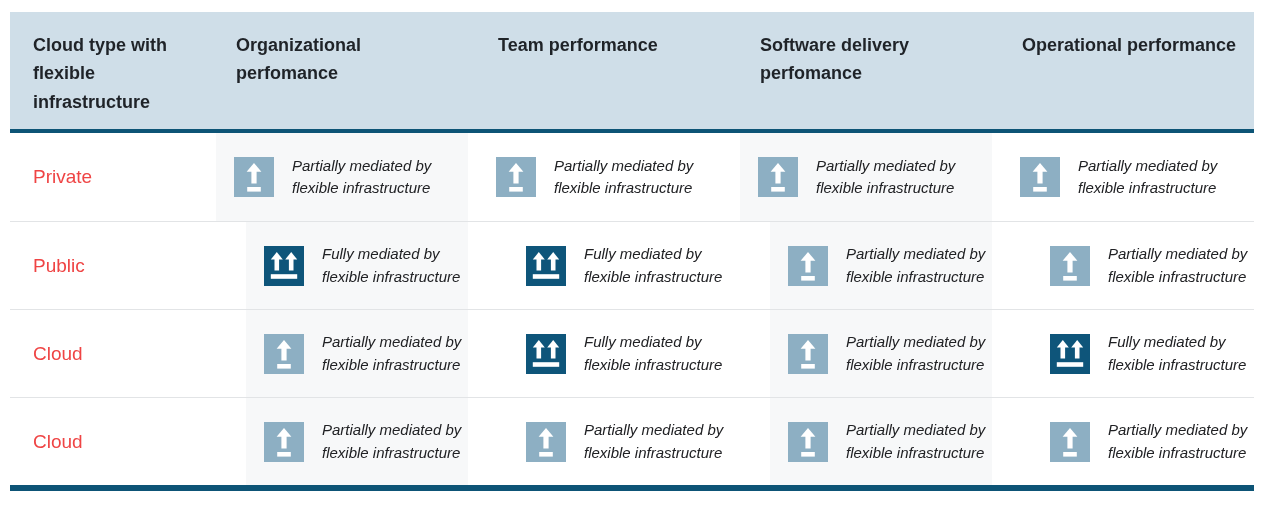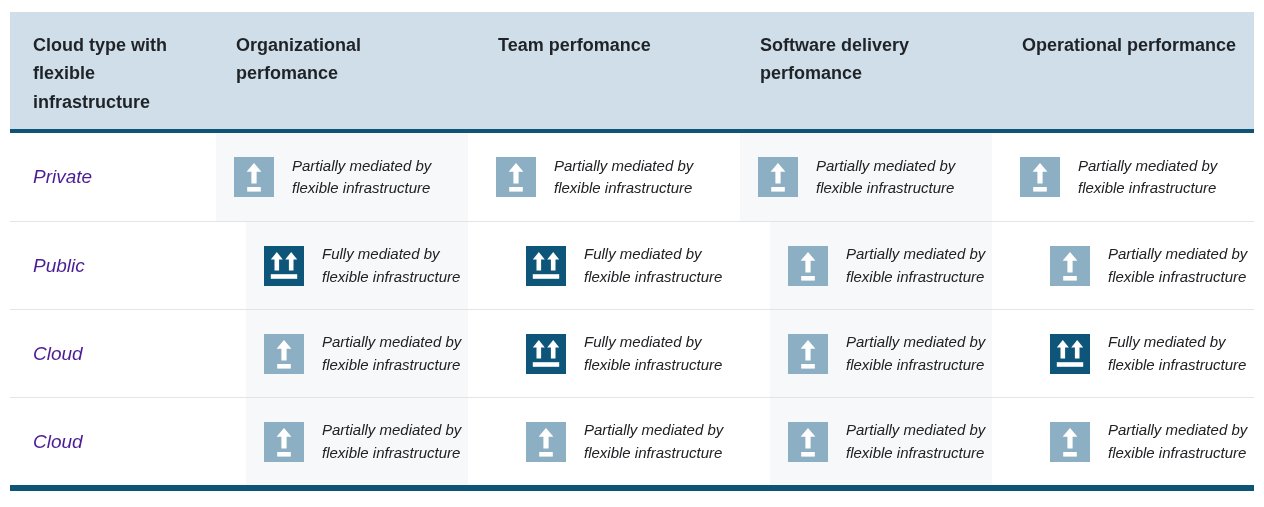--- a/index.html
+++ b/index.html
@@ -34,22 +34,21 @@
     color: #1f2328;
   }
   .hcell.first { padding-left: 23px; }
   
   .trow { height: 88px; }
   .trow + .trow { border-top: 1px solid var(--separator); gap: 40px; }
   .label-cell {
     display: flex; align-items: center;
     padding-left: 23px;
     font-size: 19px;
-    color: #4c1d95;
-    font-style: italic;
+    color: #ef4444;
   }
   .cell {
     display: flex; align-items: center;
     padding-left: 18px; padding-right: 6px;
   }
   .cell.tint { background: var(--tint); }
   .icon { width: 40px; height: 40px; flex: 0 0 40px; display: block; }
   .icon svg { display: block; width: 40px; height: 40px; }
   .cell-text {
     margin-left: 18px;
@@ -66,21 +65,21 @@
 </style>
 <style>.bg-partial{fill:#8dafc3;}.bg-full{fill:#0e557a;}</style></head>
 <body>
 
 <div class="page">
   <div class="table-wrap">
 
     <div class="thead grid-row">
       <div class="hcell first">Cloud type with flexible infrastructure</div>
       <div class="hcell">Organizational perfomance</div>
-      <div class="hcell">Team perfomance</div>
+      <div class="hcell">Team performance</div>
       <div class="hcell">Software delivery perfomance</div>
       <div class="hcell">Operational performance</div>
     </div>
 
     <div id="tbody">
         <div class="trow grid-row">
     <div class="label-cell">Private</div>
   <div class="cell tint">
     <span class="icon icon-partial">
       <svg viewBox="0 0 40 40" xmlns="http://www.w3.org/2000/svg">

